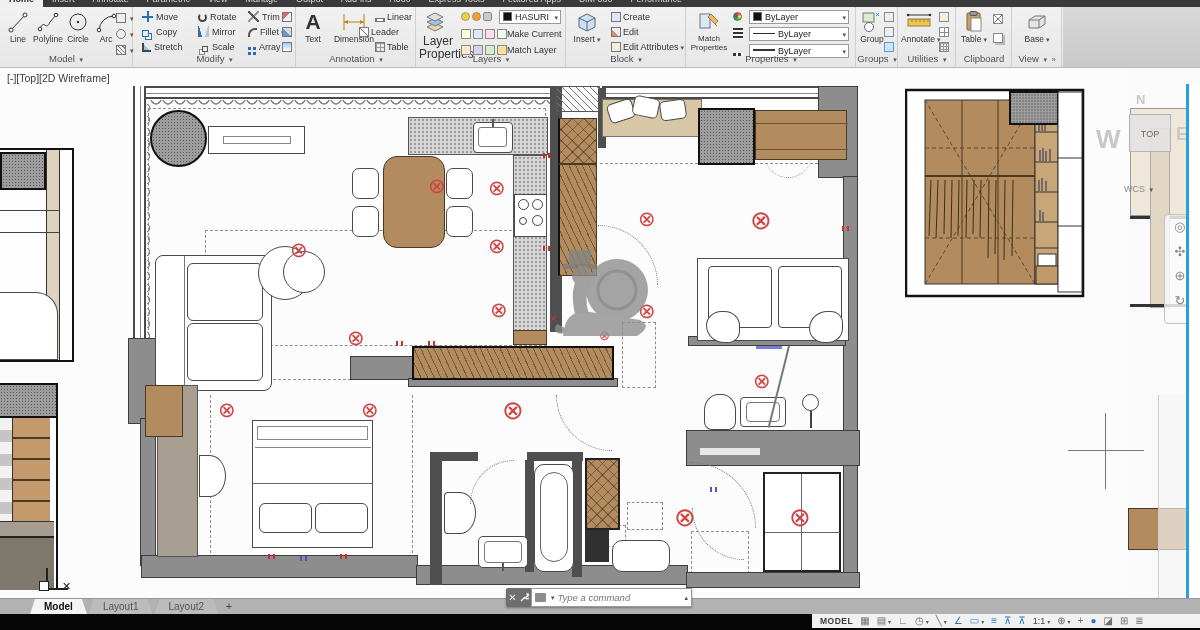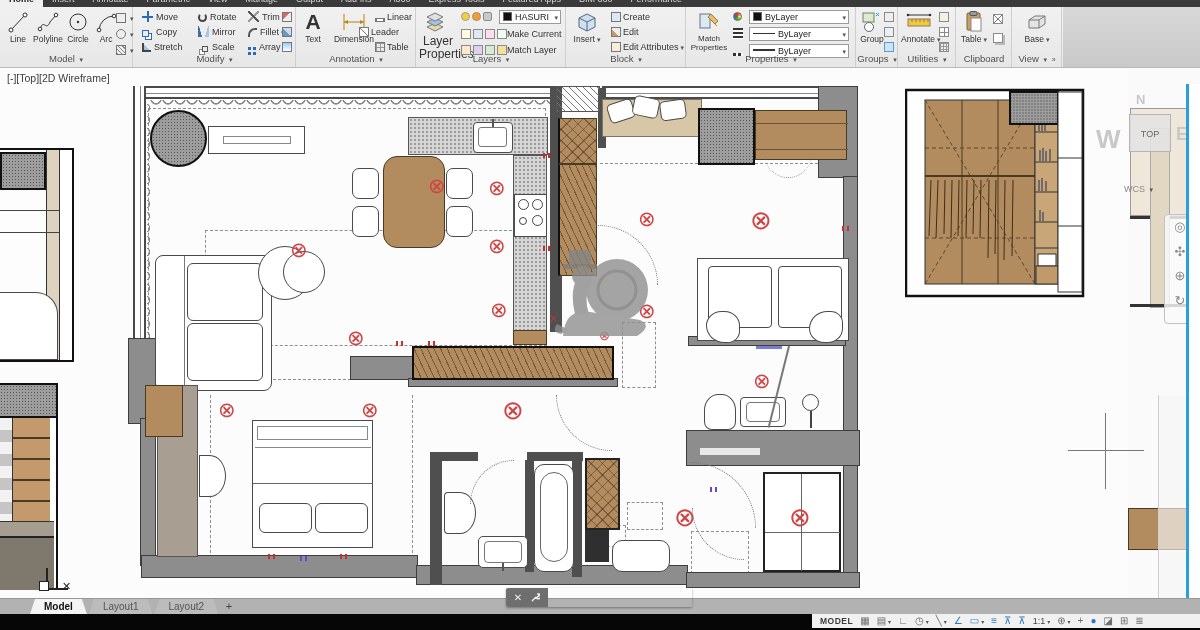--- a/index.html
+++ b/index.html
@@ -572,20 +572,26 @@
   <div class="abs" style="left:1105px;top:345px;width:1px;height:76px;background:#777"></div>
 </div>
 
 <div id="cmdbar">
   <div id="cmddark">
     <span>✕</span>
     <svg width="10" height="10" viewBox="0 0 10 10">
         <path d="M2 8 L6 4 M6 4 a2.4 2.4 0 1 0 2 -3 l1 2 -2 1" stroke="#f0f0f0" fill="none" stroke-width="1.4"></path>
       </svg>
   </div>
+  <div id="cmdfield">
+    <span class="cmdic"></span>
+    <span class="da">▾</span>
+    <input placeholder="Type a command" style="">
+    <span style="font-size:7px;color:#555">▴</span>
+  </div>
 </div>
 
 <div id="tabsrow">
   <div class="ltab active">Model</div>
   <div class="ltab">Layout1</div>
   <div class="ltab">Layout2</div>
   <div class="plustab">+</div>
 </div>
 
 <div id="statusbar">

